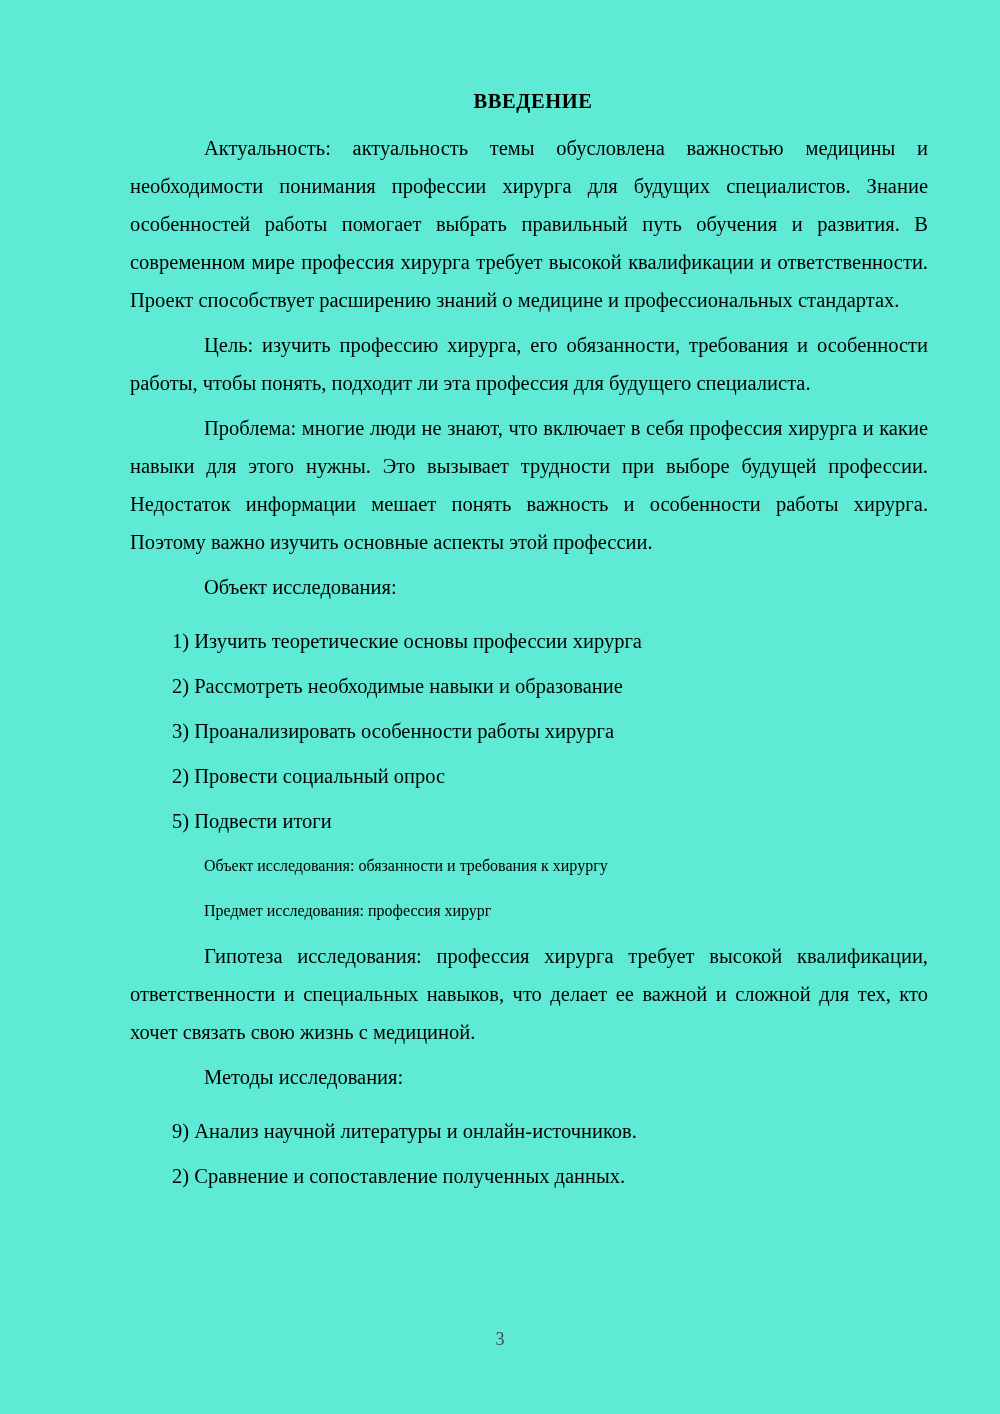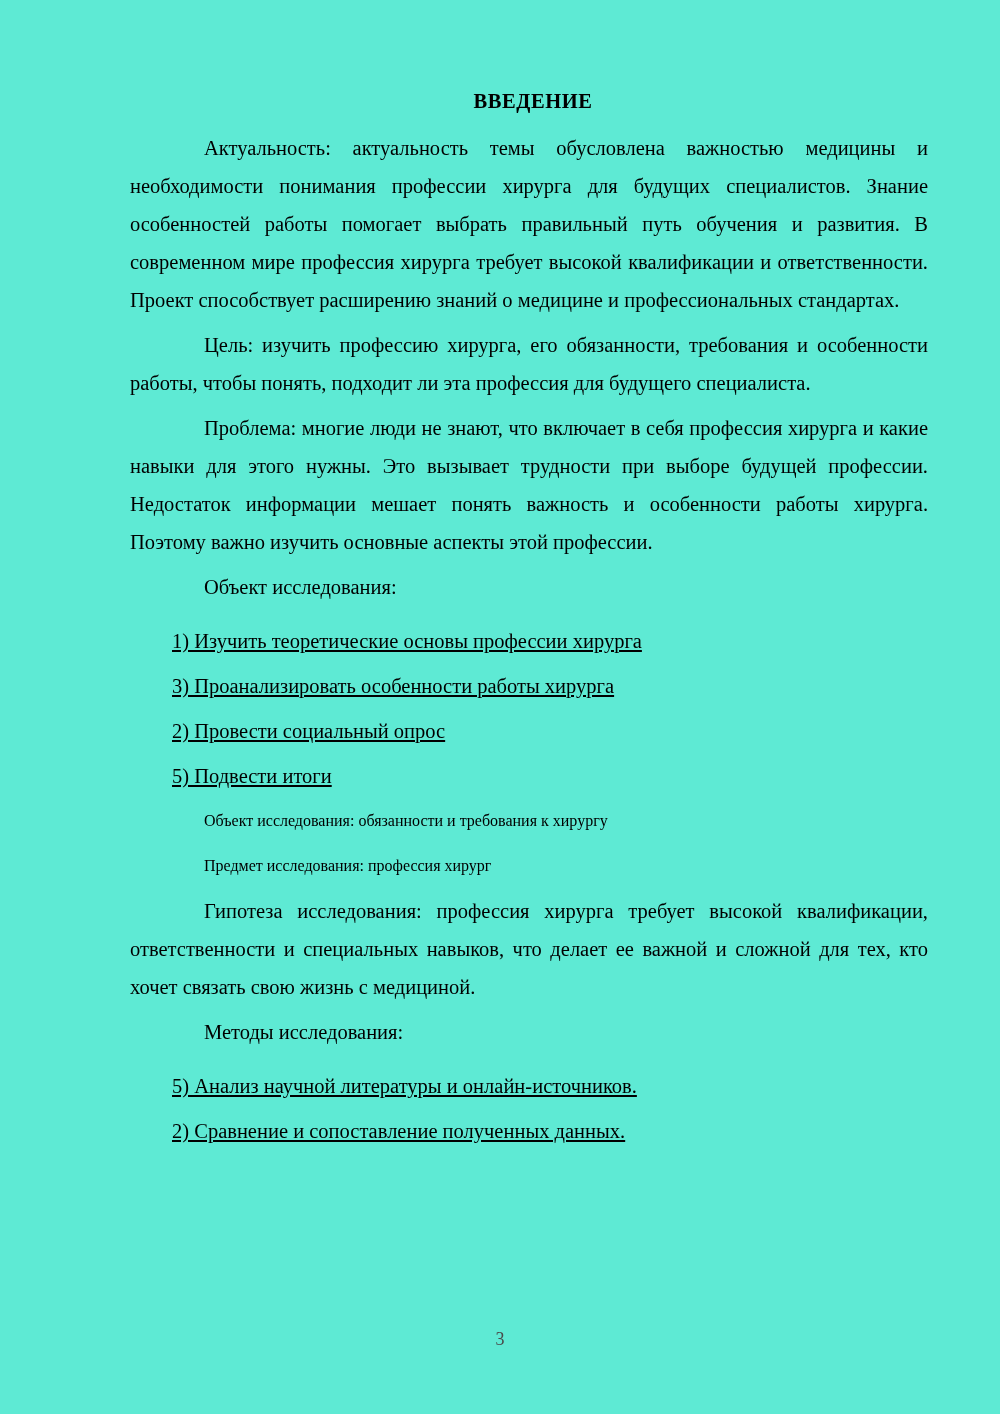--- a/index.html
+++ b/index.html
@@ -57,21 +57,20 @@
     line-height: 38px;
     text-align: left;
     text-indent: 74px;
     margin: 0 0 7px 0;
     white-space: nowrap;
   }
   .list {
     list-style: none;
     margin: 16px 0 7px 0;
     padding: 0;
-    text-decoration: underline;
   }
   .list-item {
     font-size: 20.5px;
     line-height: 38px;
     text-align: left;
     margin: 0 0 7px 0;
     padding-left: 42px;
     white-space: nowrap;
   }
   .page-number {
@@ -97,35 +96,36 @@
     <p class="para">Актуальность: актуальность темы обусловлена важностью медицины и необходимости понимания профессии хирурга для будущих специалистов. Знание особенностей работы помогает выбрать правильный путь обучения и развития. В современном мире профессия хирурга требует высокой квалификации и ответственности. Проект способствует расширению знаний о медицине и профессиональных стандартах.</p>
 
     <p class="para">Цель: изучить профессию хирурга, его обязанности, требования и особенности работы, чтобы понять, подходит ли эта профессия для будущего специалиста.</p>
 
     <p class="para">Проблема: многие люди не знают, что включает в себя профессия хирурга и какие навыки для этого нужны. Это вызывает трудности при выборе будущей профессии. Недостаток информации мешает понять важность и особенности работы хирурга. Поэтому важно изучить основные аспекты этой профессии.</p>
 
     <p class="para-noindent-label">Объект исследования:</p>
 
     <ul class="list">
       <li class="list-item">1) Изучить теоретические основы профессии хирурга</li>
+      <li class="list-item">2) Рассмотреть необходимые навыки и образование</li>
       <li class="list-item">3) Проанализировать особенности работы хирурга</li>
       <li class="list-item">2) Провести социальный опрос</li>
       <li class="list-item">5) Подвести итоги</li>
     </ul>
 
     <p class="single-line">Объект исследования: обязанности и требования к хирургу</p>
 
     <p class="single-line">Предмет исследования: профессия хирург</p>
 
     <p class="para">Гипотеза исследования: профессия хирурга требует высокой квалификации, ответственности и специальных навыков, что делает ее важной и сложной для тех, кто хочет связать свою жизнь с медициной.</p>
 
     <p class="para-noindent-label">Методы исследования:</p>
 
     <ul class="list">
-      <li class="list-item">5) Анализ научной литературы и онлайн-источников.</li>
+      <li class="list-item">9) Анализ научной литературы и онлайн-источников.</li>
       <li class="list-item">2) Сравнение и сопоставление полученных данных.</li>
     </ul>
 
   </div>
 
   <div class="page-number">3</div>
 
 </div>
 
 </body></html>

